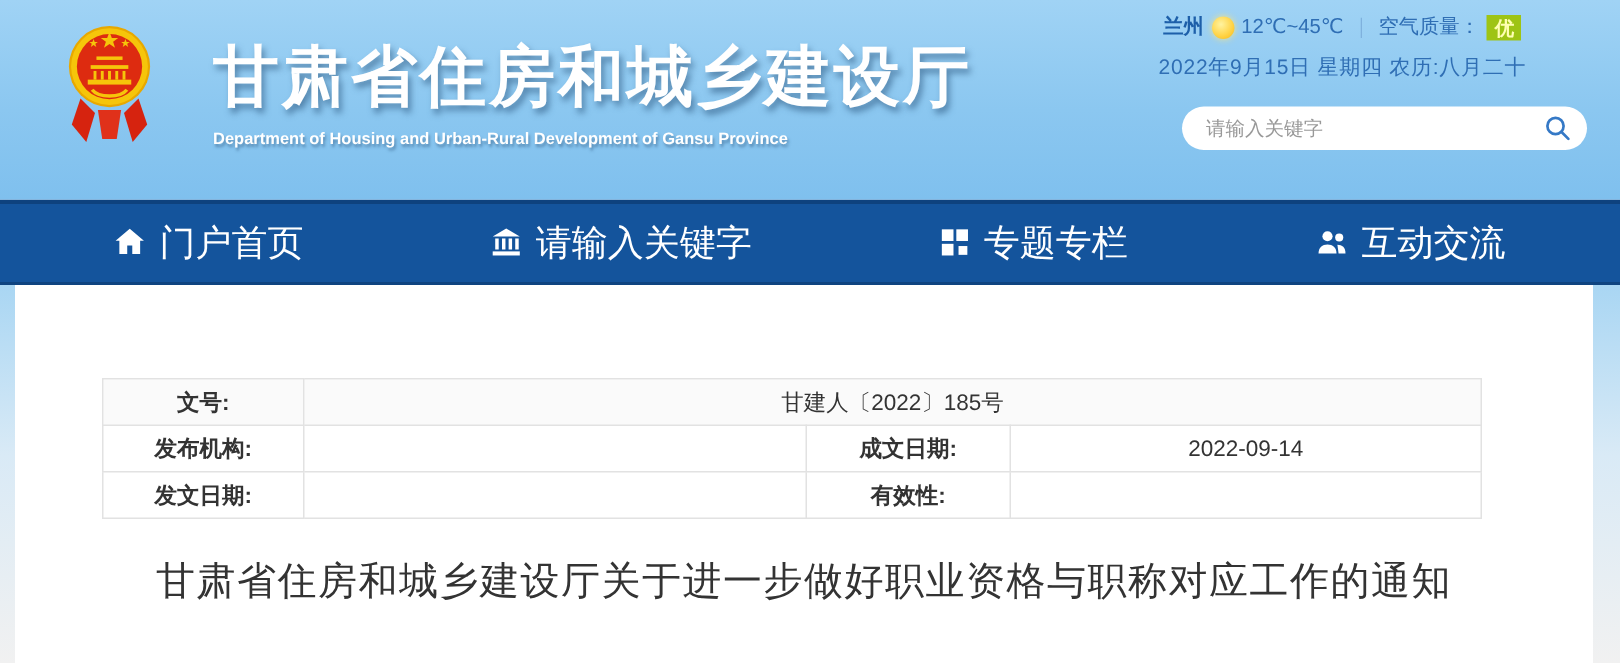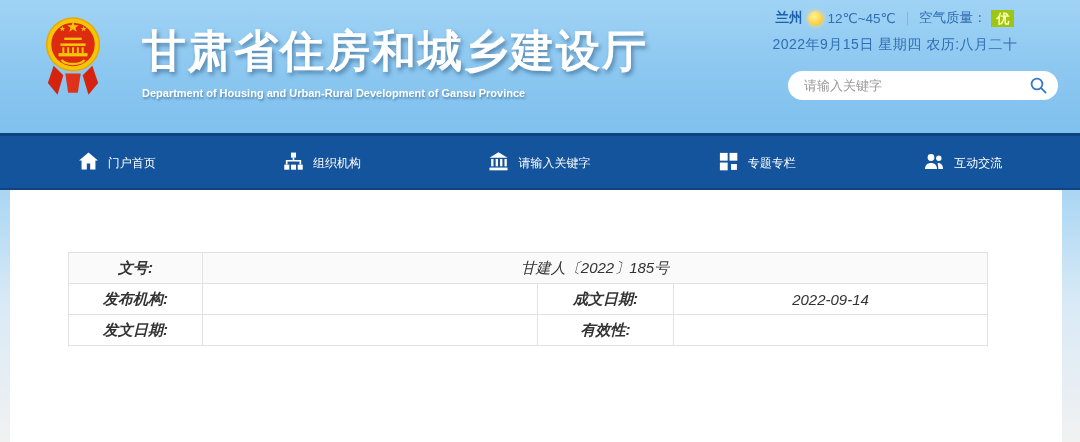--- a/index.html
+++ b/index.html
@@ -64,32 +64,32 @@
     height: 57px; background-color: #14549c;
     background-image:
       radial-gradient(circle at 12% 150%, rgba(255,255,255,0.05) 0 20px, transparent 21px),
       radial-gradient(circle at 38% -50%, rgba(255,255,255,0.05) 0 24px, transparent 25px),
       radial-gradient(circle at 63% 160%, rgba(255,255,255,0.05) 0 22px, transparent 23px),
       radial-gradient(circle at 88% -40%, rgba(255,255,255,0.05) 0 20px, transparent 21px);
     box-shadow: inset 0 3px 0 rgba(8, 48, 96, 0.5), inset 0 -2px 0 rgba(8, 48, 96, 0.45);
     display: flex; align-items: center; justify-content: space-around; padding: 0 14px;
   }
   .nav-item {
-    display: flex; align-items: flex-end; gap: 9px; color: #fff;
-    font-size: 12px; cursor: pointer; white-space: nowrap;
+    display: flex; align-items: center; gap: 9px; color: #fff;
+    font-size: 24px; cursor: pointer; white-space: nowrap;
   }
   .nav-item svg { display: block; }
 
   
   .page-body {
     height: 252px;
     background: linear-gradient(180deg, #a9d6f3 0%, #d9eaf6 45%, #f1f1f1 100%);
   }
   .content-panel {
-    margin: 0 18px 0 10px; height: 252px; background: #fff; padding-top: 62px; font-style: italic;
+    margin: 0 18px 0 10px; height: 252px; background: #fff; padding-top: 62px;
   }
   table.meta-table {
     border-collapse: collapse; table-layout: fixed;
     width: 919px; margin-left: 58px;
   }
   .meta-table td {
     border: 1px solid #e2e2e2; height: 31px; padding: 0;
     font-size: 15px; color: #333; text-align: center; overflow: hidden;
   }
   .meta-table .lbl { font-weight: bold; }
@@ -157,30 +157,20 @@
     </button>
   </div>
 </div>
 
 <div class="navbar">
   <div class="nav-item">
     <svg width="21" height="21" viewBox="0 0 20 20">
       <path d="M10 1.5 L19 9 h-2.4 v8.5 h-5 v-5.5 h-3.2 v5.5 h-5 V9 H1 Z" fill="#fff"></path>
     </svg>
     <span>门户首页</span>
-  </div>
-  <div class="nav-item">
-    <svg width="21" height="21" viewBox="0 0 20 20">
-      <rect x="7.6" y="1.5" width="4.8" height="4.8" fill="#fff"></rect>
-      <path d="M10 6.3 v3 M3.5 12.8 v-3.5 h13 v3.5" fill="none" stroke="#fff" stroke-width="1.6"></path>
-      <rect x="1.2" y="13" width="4.8" height="4.8" fill="#fff"></rect>
-      <rect x="7.6" y="13" width="4.8" height="4.8" fill="#fff"></rect>
-      <rect x="14" y="13" width="4.8" height="4.8" fill="#fff"></rect>
-    </svg>
-    <span>组织机构</span>
   </div>
   <div class="nav-item">
     <svg width="21" height="21" viewBox="0 0 20 20">
       <path d="M10 1.2 L18.6 6.4 H1.4 Z" fill="#fff"></path>
       <rect x="3" y="7.6" width="2.2" height="7" fill="#fff"></rect>
       <rect x="7.3" y="7.6" width="2.2" height="7" fill="#fff"></rect>
       <rect x="11.5" y="7.6" width="2.2" height="7" fill="#fff"></rect>
       <rect x="15.7" y="7.6" width="2.2" height="7" fill="#fff"></rect>
       <rect x="1.4" y="15.8" width="17.2" height="2.6" fill="#fff"></rect>
     </svg>
@@ -227,14 +217,15 @@
         <td>2022-09-14</td>
       </tr>
       <tr>
         <td class="lbl">发文日期:</td>
         <td></td>
         <td class="lbl">有效性:</td>
         <td></td>
       </tr>
     </tbody>
       </table>
+    <div class="article-title">甘肃省住房和城乡建设厅关于进一步做好职业资格与职称对应工作的通知</div>
   </div>
 </div>
 
 </body></html>

